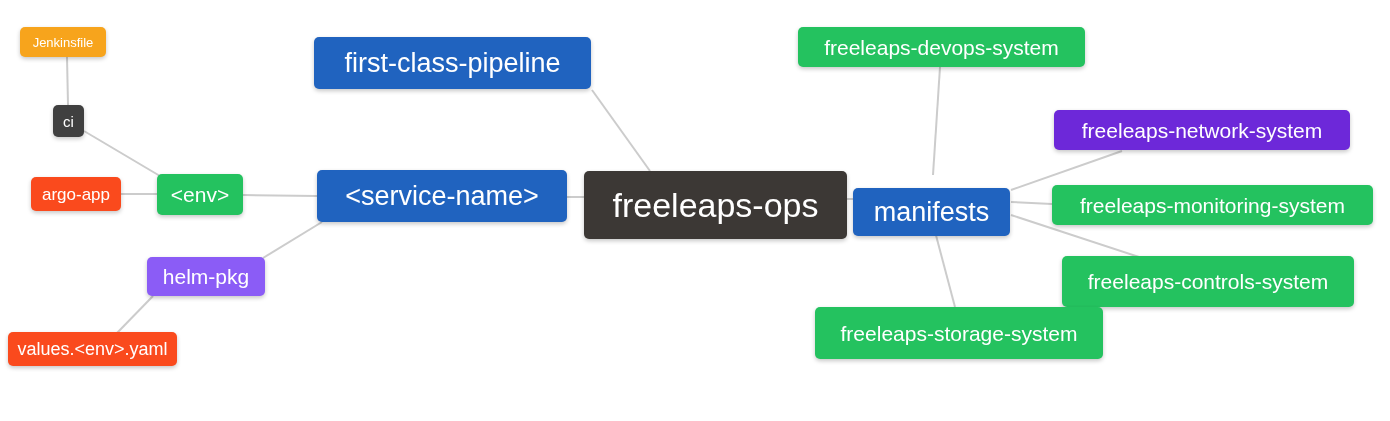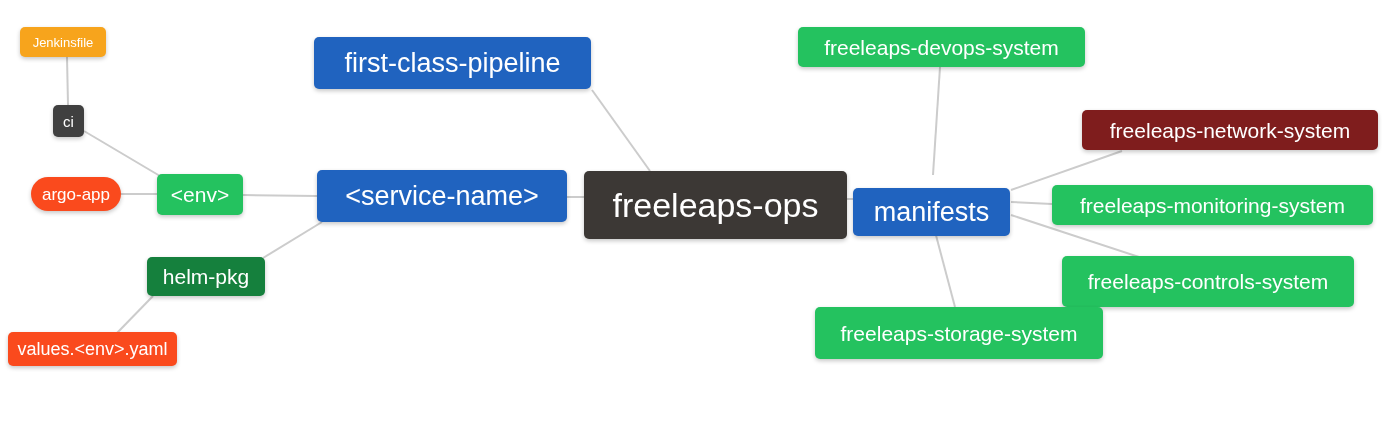--- a/index.html
+++ b/index.html
@@ -54,27 +54,27 @@
       <line x1="847" y1="199" x2="853" y2="199" stroke="#cccccc" stroke-width="2"></line>
       <line x1="933" y1="175" x2="940" y2="67" stroke="#cccccc" stroke-width="2"></line>
       <line x1="1011" y1="190" x2="1122" y2="151" stroke="#cccccc" stroke-width="2"></line>
       <line x1="1011" y1="202" x2="1052" y2="204" stroke="#cccccc" stroke-width="2"></line>
       <line x1="1011" y1="215" x2="1139" y2="257" stroke="#cccccc" stroke-width="2"></line>
       <line x1="933" y1="224" x2="955" y2="307" stroke="#cccccc" stroke-width="2"></line>
     </svg>
   <div id="nodes">
       <div class="node" style="left: 20px; top: 27px; width: 86px; height: 30px; font-size: 13px; background: rgb(247, 164, 28); color: rgb(255, 255, 255);">Jenkinsfile</div>
       <div class="node" style="left: 53px; top: 105px; width: 31px; height: 32px; font-size: 15px; background: #404040; color: rgb(255, 255, 255);">ci</div>
-      <div class="node" style="left: 31px; top: 177px; width: 90px; height: 34px; font-size: 17px; background: rgb(250, 74, 29); color: rgb(255, 255, 255); border-radius: 17px;">argo-app</div>
+      <div class="node" style="left: 31px; top: 177px; width: 90px; height: 34px; font-size: 17px; background: rgb(250, 74, 29); color: rgb(255, 255, 255);">argo-app</div>
       <div class="node" style="left: 157px; top: 174px; width: 86px; height: 41px; font-size: 21px; background: rgb(36, 194, 95); color: rgb(255, 255, 255);">&lt;env&gt;</div>
-      <div class="node" style="left: 147px; top: 257px; width: 118px; height: 39px; font-size: 21px; background: #15803d; color: rgb(255, 255, 255);">helm-pkg</div>
+      <div class="node" style="left: 147px; top: 257px; width: 118px; height: 39px; font-size: 21px; background: #8b5cf6; color: rgb(255, 255, 255);">helm-pkg</div>
       <div class="node" style="left: 8px; top: 332px; width: 169px; height: 34px; font-size: 18px; background: rgb(250, 74, 29); color: rgb(255, 255, 255); text-align: right;">values.&lt;env&gt;.yaml</div>
       <div class="node" style="left: 314px; top: 37px; width: 277px; height: 52px; font-size: 27px; background: rgb(32, 99, 191); color: rgb(255, 255, 255);">first-class-pipeline</div>
       <div class="node" style="left: 317px; top: 170px; width: 250px; height: 52px; font-size: 27px; background: rgb(32, 99, 191); color: rgb(255, 255, 255);">&lt;service-name&gt;</div>
       <div class="node" style="left: 584px; top: 171px; width: 263px; height: 68px; font-size: 34px; background: rgb(60, 56, 53); color: rgb(255, 255, 255);">freeleaps-ops</div>
       <div class="node" style="left: 853px; top: 188px; width: 157px; height: 48px; font-size: 27px; background: rgb(32, 99, 191); color: rgb(255, 255, 255);">manifests</div>
       <div class="node" style="left: 798px; top: 27px; width: 287px; height: 40px; font-size: 21px; background: rgb(36, 194, 95); color: rgb(255, 255, 255);">freeleaps-devops-system</div>
-      <div class="node" style="left: 1054px; top: 110px; width: 296px; height: 40px; font-size: 21px; background: #7f1d1d; color: rgb(255, 255, 255); margin-left: 28px;">freeleaps-network-system</div>
+      <div class="node" style="left: 1054px; top: 110px; width: 296px; height: 40px; font-size: 21px; background: #6d28d9; color: rgb(255, 255, 255);">freeleaps-network-system</div>
       <div class="node" style="left: 1052px; top: 185px; width: 321px; height: 40px; font-size: 21px; background: rgb(36, 194, 95); color: rgb(255, 255, 255);">freeleaps-monitoring-system</div>
       <div class="node" style="left: 1062px; top: 256px; width: 292px; height: 51px; font-size: 21px; background: rgb(36, 194, 95); color: rgb(255, 255, 255);">freeleaps-controls-system</div>
       <div class="node" style="left: 815px; top: 307px; width: 288px; height: 52px; font-size: 21px; background: rgb(36, 194, 95); color: rgb(255, 255, 255);">freeleaps-storage-system</div>
     </div>
 </div>
 
 </body></html>

